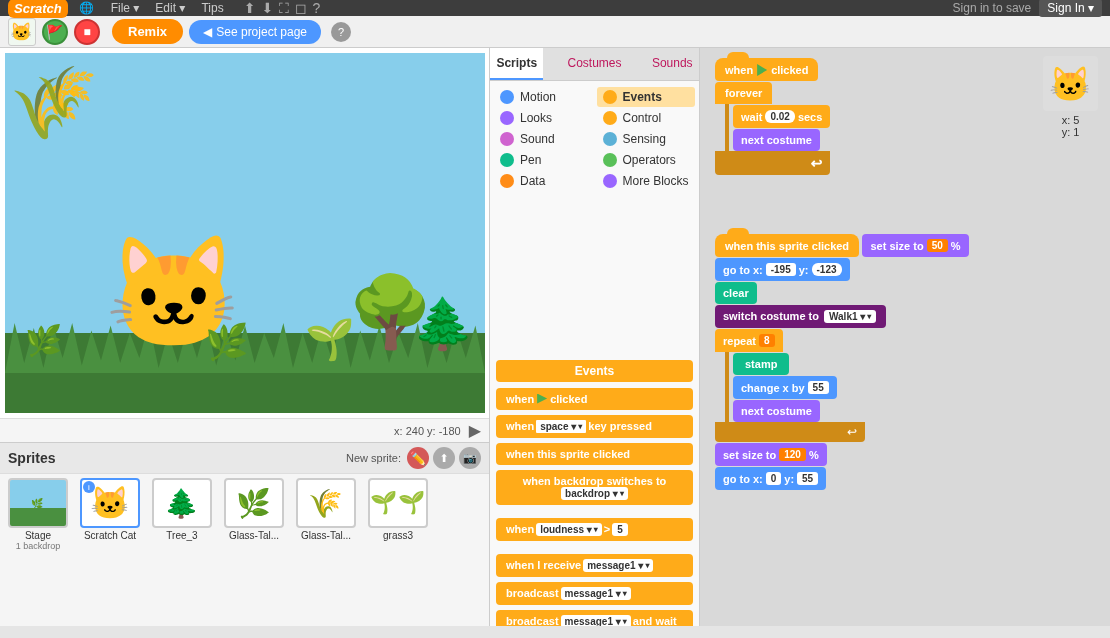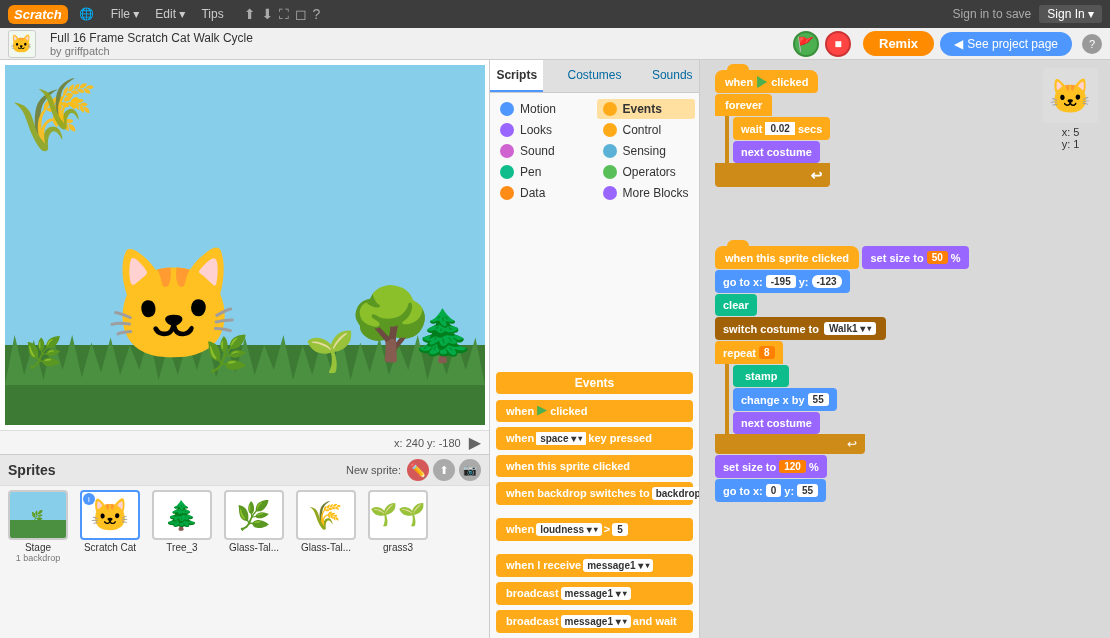--- a/index.html
+++ b/index.html
@@ -1,19 +1,19 @@
 <!DOCTYPE html>
 <html><head>
   <meta charset="utf-8">
   <style>
     * { box-sizing: border-box; margin: 0; padding: 0; }
     body { font-family: 'Helvetica Neue', Arial, sans-serif; font-size: 12px; background: #e5e5e5; overflow: hidden; width: 1110px; height: 638px; }
 
     
-    #topbar { display: flex; align-items: center; background: #3d3d3d; height: 28px; padding: 0 8px; gap: 8px; }
+    #topbar { display: flex; align-items: center; background: #3d3d3d; height: 16px; padding: 0 8px; gap: 8px; }
     #topbar .logo { background: #ff8c00; border-radius: 6px; padding: 2px 6px; font-weight: bold; font-size: 13px; color: white; font-style: italic; }
     #topbar .nav-btn { color: #ccc; font-size: 12px; cursor: pointer; padding: 2px 4px; }
     #topbar .spacer { flex: 1; }
     #topbar .auth-btn { color: #aaa; font-size: 12px; cursor: pointer; }
     #topbar .signin-btn { background: #555; color: white; border-radius: 3px; padding: 2px 8px; font-size: 12px; cursor: pointer; }
 
     
     #secondbar { display: flex; align-items: center; background: #f0f0f0; border-bottom: 1px solid #ccc; height: 32px; padding: 0 8px; gap: 6px; }
     #secondbar .project-title { font-size: 12px; color: #333; }
     #secondbar .project-author { font-size: 11px; color: #777; }
@@ -46,21 +46,21 @@
     #stage-item { width: 68px; display: flex; flex-direction: column; align-items: center; cursor: pointer; }
     #stage-item .stage-thumb { width: 60px; height: 50px; border: 2px solid #ccc; border-radius: 4px; background: #87ceeb; display: flex; align-items: center; justify-content: center; font-size: 10px; color: #555; }
     #stage-item .stage-label { font-size: 10px; text-align: center; margin-top: 2px; color: #333; }
     #stage-item .stage-backdrop { font-size: 9px; color: #777; }
 
     
     #blocks-area { width: 210px; background: #f9f9f9; border-right: 1px solid #ccc; display: flex; flex-direction: column; }
     #tabs { display: flex; border-bottom: 1px solid #ccc; background: #e0e0e0; }
     .tab { flex: 1; text-align: center; padding: 8px 4px; font-size: 12px; cursor: pointer; border-bottom: 2px solid transparent; }
     .tab.active { background: #fff; border-bottom: 2px solid #4d97ff; color: #333; font-weight: bold; }
-    .tab:not(.active) { color: #0369a1; padding-left: 24px; }
+    .tab:not(.active) { color: #be185d; padding-left: 24px; }
     #categories { padding: 6px 4px; flex: 1; overflow-y: auto; }
     .category-item { display: flex; align-items: center; gap: 6px; padding: 3px 6px; cursor: pointer; border-radius: 3px; }
     .cat-dot { width: 14px; height: 14px; border-radius: 50%; flex-shrink: 0; }
     .cat-label { font-size: 12px; color: #333; }
     #blocks-palette { padding: 6px; overflow-y: auto; }
 
     
     #scripts-area { flex: 1; background: #d9d9d9; position: relative; overflow: hidden; display: flex; flex-direction: column; }
     #scripts-content { flex: 1; position: relative; overflow: auto; padding: 8px; }
     
@@ -92,24 +92,20 @@
     <div style="color:#aaa;font-size:14px;cursor:pointer;">◻</div>
     <div style="color:#aaa;font-size:14px;cursor:pointer;">?</div>
   </div>
   <div class="spacer"></div>
   <div class="auth-btn">Sign in to save</div>
   <div class="signin-btn">Sign In ▾</div>
 </div>
 
 <div id="secondbar">
   <div style="width:28px;height:28px;border:1px solid #ccc;border-radius:3px;background:#f0f8f0;display:flex;align-items:center;justify-content:center;font-size:18px;">🐱</div>
-  <div class="project-info">
-    <div class="project-title">Full 16 Frame Scratch Cat Walk Cycle</div>
-    <div class="project-author">by griffpatch</div>
-  </div>
   <div style="display:flex;gap:6px;align-items:center;">
     <div style="width:26px;height:26px;border-radius:50%;background:#4caf50;border:2px solid #3a8f3a;display:flex;align-items:center;justify-content:center;font-size:14px;cursor:pointer;">🚩</div>
     <div style="width:26px;height:26px;border-radius:50%;background:#ff4444;border:2px solid #cc3333;display:flex;align-items:center;justify-content:center;font-size:12px;cursor:pointer;color:white;">■</div>
   </div>
   <div class="spacer"></div>
   <button class="btn-remix">Remix</button>
   <button class="btn-see">
     <span>◀</span>
     <span>See project page</span>
   </button>
@@ -263,21 +259,21 @@
           <span> clicked</span>
       </div>
       <div class="palette-block palette-block-orange" style="margin-top:3px;">
         <span>when </span>
           <span class="block-dropdown" style="background:white;color:#333;border-radius:1px;padding:1px 4px;font-size:10px;margin:0 2px;">space ▾</span>
           <span> key pressed</span>
       </div>
       <div class="palette-block palette-block-orange" style="margin-top:3px;">
         when this sprite clicked
       </div>
-      <div class="palette-block palette-block-orange" style="margin-top:3px;">
+      <div class="palette-block palette-block-orange" style="margin-top:3px;flex-direction:column;">
         <span>when backdrop switches to </span>
           <span class="block-dropdown" style="background:white;color:#333;border-radius:3px;padding:1px 4px;font-size:10px;margin:0 2px;">backdrop ▾</span>
       </div>
       <div style="height:8px;"></div>
       <div class="palette-block palette-block-orange" style="margin-top:3px;">
         <span>when </span>
           <span class="block-dropdown" style="background:white;color:#333;border-radius:3px;padding:1px 4px;font-size:10px;margin:0 2px;">loudness ▾</span>
           <span>  &gt; </span>
           <span style="background:white;color:#333;border-radius:3px;padding:1px 5px;font-size:10px;margin:0 2px;">5</span>
       </div>
@@ -309,21 +305,21 @@
             <span> clicked</span>
           <div style="position:absolute;top:-6px;left:12px;width:22px;height:8px;background:#ffab19;border-radius:6px 6px 0 0;"></div>
         </div>
         
         <div style="margin-top:1px;">
           <div style="background:#ffab19;border-radius:4px 4px 0 0;padding:5px 10px;font-size:11px;color:white;font-weight:bold;cursor:pointer;display:inline-flex;align-items:center;">forever</div>
           <div style="border-left:4px solid #cf8b17;margin-left:10px;padding-left:4px;">
             
             <div style="background:#ffab19;border-radius:4px;padding:5px 8px;font-size:11px;color:white;font-weight:bold;cursor:pointer;display:inline-flex;align-items:center;gap:3px;margin-top:1px;">
               <span>wait</span>
-              <span style="background:white;color:#333;border-radius:0;padding:1px 5px;font-size:10px;">0.02</span>
+              <span style="background:white;color:#333;border-radius:6px;padding:1px 5px;font-size:10px;">0.02</span>
               <span>secs</span>
             </div>
             <br>
             
             <div style="background:#9966ff;border-radius:4px;padding:5px 8px;font-size:11px;color:white;font-weight:bold;cursor:pointer;display:inline-flex;align-items:center;margin-top:1px;">next costume</div>
           </div>
           
           <div style="background:#cf8b17;border-radius:0 0 4px 4px;padding:4px 8px;font-size:11px;color:white;font-weight:bold;display:inline-flex;align-items:center;justify-content:flex-end;width:100%;">
             <span style="font-size:14px;">↩</span>
           </div>
@@ -348,21 +344,21 @@
           <span>go to x:</span>
           <span style="background:white;color:#333;border-radius:3px;padding:1px 5px;font-size:10px;">-195</span>
           <span>y:</span>
           <span style="background:white;color:#333;border-radius:6px;padding:1px 5px;font-size:10px;">-123</span>
         </div>
         <br>
         
         <div style="background:#0fbd8c;border-radius:4px;padding:5px 8px;font-size:11px;color:white;font-weight:bold;cursor:pointer;display:inline-flex;align-items:center;margin-top:1px;">clear</div>
         <br>
         
-        <div style="background:#a16207;border-radius:4px;padding:5px 8px;font-size:11px;color:white;font-weight:bold;cursor:pointer;display:inline-flex;align-items:center;gap:3px;margin-top:1px;">
+        <div style="background:#701a75;border-radius:4px;padding:5px 8px;font-size:11px;color:white;font-weight:bold;cursor:pointer;display:inline-flex;gap:3px;margin-top:1px;">
           <span>switch costume to</span>
           <span class="block-dropdown" style="background:white;color:#333;border-radius:3px;padding:1px 5px;font-size:10px;">Walk1 ▾</span>
         </div>
         <br>
         
         <div style="background:#ffab19;border-radius:4px 4px 0 0;padding:5px 8px;font-size:11px;color:white;font-weight:bold;cursor:pointer;display:inline-flex;align-items:center;gap:3px;margin-top:1px;">
           <span>repeat</span>
           <span style="background:#ff8000;color:white;border-radius:3px;padding:1px 5px;font-size:10px;">8</span>
         </div>
         <div style="border-left:4px solid #cf8b17;margin-left:10px;padding-left:4px;">

